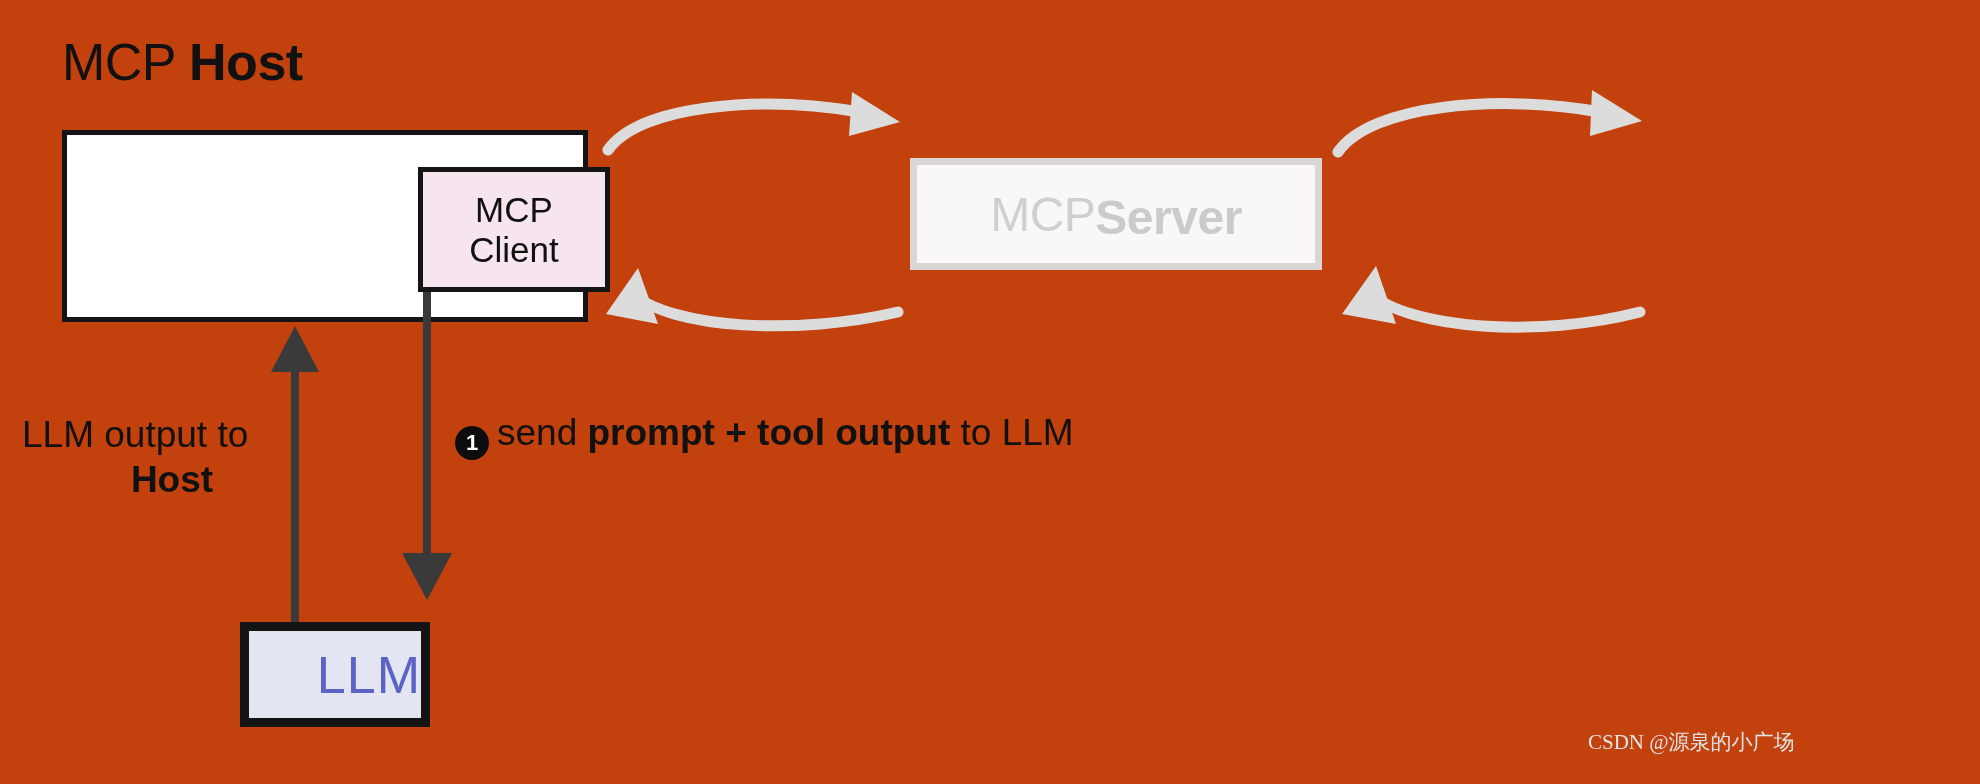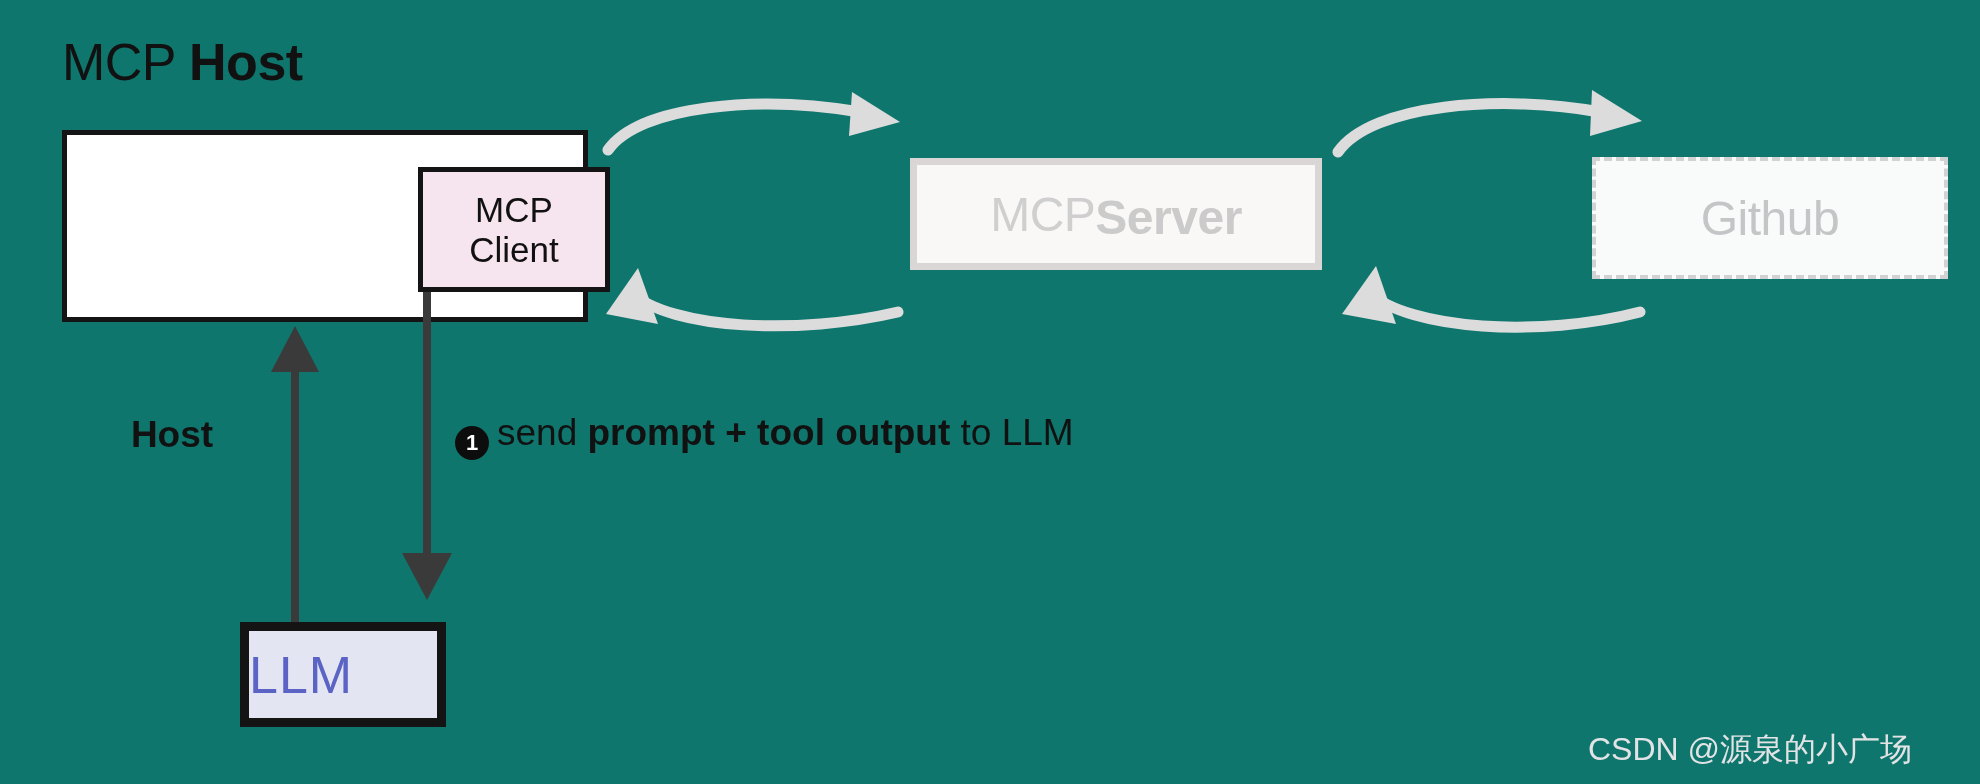--- a/index.html
+++ b/index.html
@@ -4,21 +4,21 @@
 <style>
   html, body {
     margin: 0;
     padding: 0;
     background: #ffffff;
   }
   #canvas {
     position: relative;
     width: 1980px;
     height: 784px;
-    background: #0f766e;
+    background: #c2410c;
     overflow: hidden;
     font-family: "Liberation Sans", sans-serif;
     color: #111111;
   }
 
   
   #host-title {
     position: absolute;
     left: 62px;
     top: 36px;
@@ -169,45 +169,45 @@
   #step2 .l1 { display: block; }
   #step2 .l2 { display: block; }
   #step2 .l3 { display: block; text-align: center; font-weight: 700; }
   #step2 .light { font-weight: 400; }
 
   
   #llm-box {
     position: absolute;
     left: 240px;
     top: 622px;
-    width: 206px;
+    width: 190px;
     height: 105px;
     box-sizing: border-box;
     border: 9px solid #141414;
     background: #e3e6f2;
     display: flex;
     align-items: center;
-    justify-content: flex-start;
+    justify-content: flex-end;
   }
   #llm-box .label {
     font-size: 52px;
     font-weight: 400;
     color: #5b63c4;
     letter-spacing: 1px;
   }
 
   
   #watermark {
     position: absolute;
     left: 1588px;
     top: 728px;
-    font-size: 32px;
+    font-size: 21px;
     color: #e2e3e5;
     white-space: nowrap;
-    font-family: Liberation Sans, sans-serif;
+    font-family: Liberation Serif, serif;
   }
 </style>
 </head>
 <body>
 
 <div id="canvas">
 
   <svg id="curves-svg" viewBox="0 0 1980 784" xmlns="http://www.w3.org/2000/svg">
 
     <g>
@@ -240,42 +240,40 @@
   <div id="client-box">
     <span class="line1">MCP</span>
     <span class="line2">Client</span>
   </div>
 
   <div id="server-box">
     <span class="light">MCP </span>
       <span class="bold">Server</span>
   </div>
 
-  <div id="github-box">
-    <span class="label">Github</span>
-  </div>
 
   <svg id="arrows-svg" viewBox="0 0 1980 784" xmlns="http://www.w3.org/2000/svg">
 
     <g>
       <line x1="295" y1="625" x2="295" y2="360" stroke="#3a3a3a" stroke-width="8"></line>
       <polygon points="295,326 271,372 319,372" fill="#3a3a3a"></polygon>
     </g>
 
     <g>
       <line x1="427" y1="292" x2="427" y2="560" stroke="#3a3a3a" stroke-width="8"></line>
       <polygon points="427,600 402,553 452,553" fill="#3a3a3a"></polygon>
     </g>
   </svg>
 
   <div id="step1">
     <span class="badge">1</span><span class="light">send </span><span class="bold">prompt + tool output</span><span class="light"> to LLM</span>
   </div>
 
   <div id="step2">
+    <span class="l2 light">LLM output to</span>
     <span class="l3">Host</span>
   </div>
 
   <div id="llm-box">
     <span class="label">LLM</span>
   </div>
 
   <div id="watermark">CSDN @源泉的小广场</div>
 
 </div>

